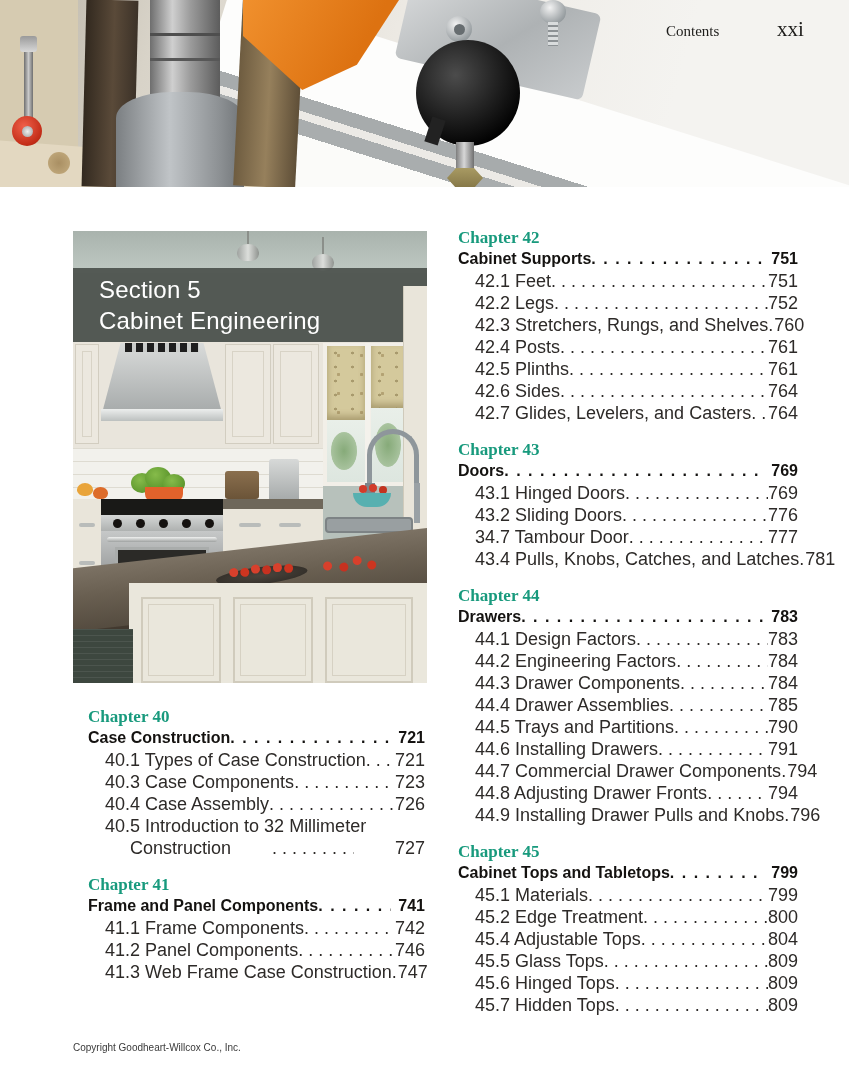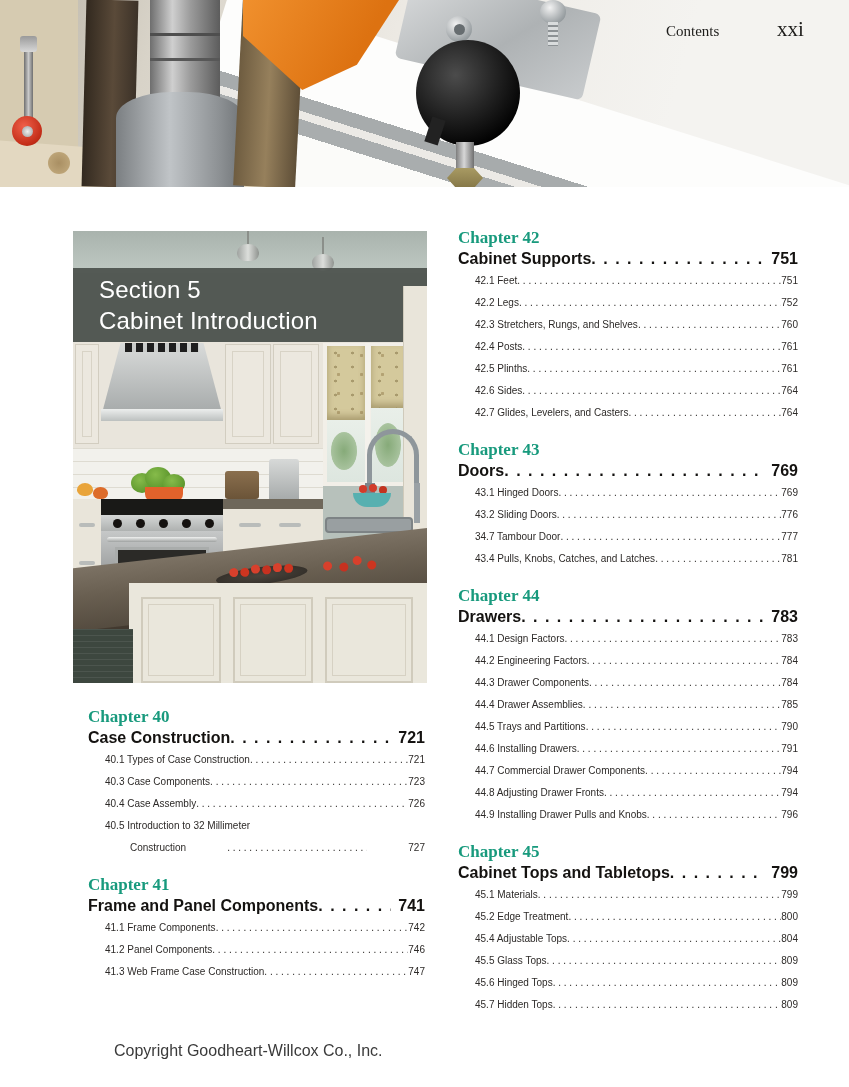--- a/index.html
+++ b/index.html
@@ -111,30 +111,30 @@
     background-image:linear-gradient(rgba(255,255,255,.08) 1px, transparent 1px); background-size:100% 6px; }
   .k-tallcab { position:absolute; left:330px; top:55px; width:24px; height:245px; background:#e9e5da; border-left:1px solid #cfcabb; }
 
   
   .toc-col { position:absolute; }
   .toc-left { left:88px; top:706px; width:337px; }
   .toc-right { left:458px; top:227px; width:340px; }
   .chapter { margin-bottom:15px; }
   .chapter-label { font-family:"Liberation Serif",serif; font-weight:bold; font-size:17px; line-height:21px; color:#189a7d; }
   .title-row { display:flex; align-items:baseline; font-weight:bold; font-size:16px; line-height:22px; color:#141210; }
-  .entry-row { display:flex; align-items:baseline; font-size:10px; line-height:22px; color:#2d2a28; padding-left:17px; }
+  .entry-row { display:flex; align-items:baseline; font-size:18px; line-height:22px; color:#2d2a28; padding-left:17px; }
   .entry-row.wrap2 { padding-left:42px;gap:41px; }
   .leader { flex:1 1 auto; overflow:hidden; white-space:nowrap; min-width:6px; color:inherit; }
   .leader::after { content:" . . . . . . . . . . . . . . . . . . . . . . . . . . . . . . . . . . . . . . . . . . . . . . . ."; }
   .title-row .leader::after { letter-spacing:1.5px; }
   .pagenum { flex:0 0 auto; }
   .title-row .pagenum { padding-left:7px; }
   .entry-label { white-space:nowrap; }
 
-  .footer-copyright { position:absolute; left:73px; top:1042px; font-size:16px; color:#3a3a3a;margin-left:41px; }
+  .footer-copyright { position:absolute; left:73px; top:1042px; font-size:10px; color:#3a3a3a; }
 </style>
 </head>
 <body>
 
 <div class="banner">
   <div class="wood-edge"></div>
   <div class="beam"></div>
   <div class="board-bottom"></div>
   <div class="board-hole1"></div>
   <div class="board-hole2"></div>
@@ -167,21 +167,21 @@
 
 <div class="kitchen">
   <div class="k-ceiling"></div>
   <div class="pendant-chain" style="left:174px;top:0;height:14px;"></div>
   <div class="pendant-cone" style="left:164px;top:13px;"></div>
   <div class="pendant-chain" style="left:249px;top:6px;height:18px;"></div>
   <div class="pendant-cone" style="left:239px;top:23px;"></div>
 
   <div class="k-overlay">
     <div class="line">Section 5</div>
-    <div class="line">Cabinet Introduction</div>
+    <div class="line">Cabinet Engineering</div>
   </div>
 
   <div class="k-uppercab"></div>
   <div class="cab-door" style="left:2px;top:113px;width:24px;height:100px;"></div>
   <div class="cab-door" style="left:152px;top:113px;width:46px;height:100px;"></div>
   <div class="cab-door" style="left:200px;top:113px;width:46px;height:100px;"></div>
   <div class="k-hood"></div>
   <div class="k-hood-louver"></div>
   <div class="k-hood-band"></div>
 

